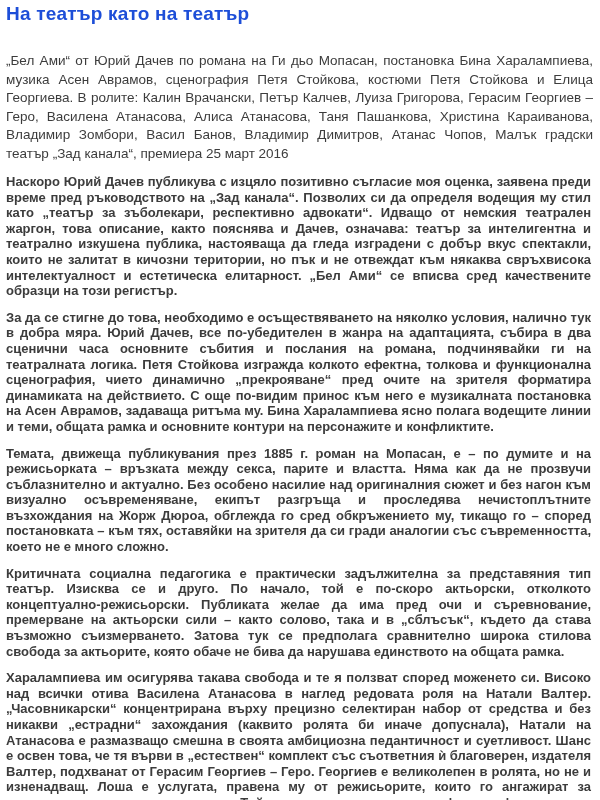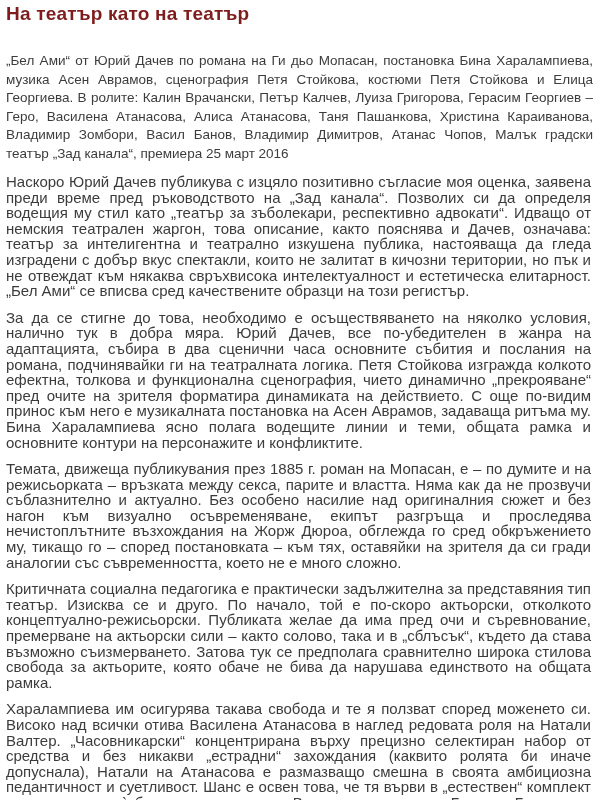--- a/index.html
+++ b/index.html
@@ -26,31 +26,32 @@
   .credits {
     margin: 27px 0 0 0;
     font-size: 13.5px;
     line-height: 18.5px;
     font-weight: normal;
     text-align: justify;
     text-justify: inter-word;
   }
   .para {
     margin: 11px 2px 0 0;
-    font-size: 15px;
+    font-size: 13px;
     line-height: 15.6px;
     text-align: justify;
     text-justify: inter-word;
+    font-weight: bold;
   }
 </style>
 </head>
 <body>
 
 <div class="article" style="color: rgb(60, 60, 60);">
-  <h1 class="page-title" style="color: #7f1d1d;">На театър като на театър</h1>
+  <h1 class="page-title" style="color: #1d4ed8;">На театър като на театър</h1>
 
   <p class="credits">„Бел Ами“ от Юрий Дачев по романа на Ги дьо Мопасан, постановка Бина Харалампиева, музика Асен Аврамов, сценография Петя Стойкова, костюми Петя Стойкова и Елица Георгиева. В ролите: Калин Врачански, Петър Калчев, Луиза Григорова, Герасим Георгиев – Геро, Василена Атанасова, Алиса Атанасова, Таня Пашанкова, Христина Караиванова, Владимир Зомбори, Васил Банов, Владимир Димитров, Атанас Чопов, Малък градски театър „Зад канала“, премиера 25 март 2016</p>
 
   <p class="para">Наскоро Юрий Дачев публикува с изцяло позитивно съгласие моя оценка, заявена преди време пред ръководството на „Зад канала“. Позволих си да определя водещия му стил като „театър за зъболекари, респективно адвокати“. Идващо от немския театрален жаргон, това описание, както пояснява и Дачев, означава: театър за интелигентна и театрално изкушена публика, настояваща да гледа изградени с добър вкус спектакли, които не залитат в кичозни територии, но пък и не отвеждат към някаква свръхвисока интелектуалност и естетическа елитарност. „Бел Ами“ се вписва сред качествените образци на този регистър.</p>
 
   <p class="para">За да се стигне до това, необходимо е осъществяването на няколко условия, налично тук в добра мяра. Юрий Дачев, все по-убедителен в жанра на адаптацията, събира в два сценични часа основните събития и послания на романа, подчинявайки ги на театралната логика. Петя Стойкова изгражда колкото ефектна, толкова и функционална сценография, чието динамично „прекрояване“ пред очите на зрителя форматира динамиката на действието. С още по-видим принос към него е музикалната постановка на Асен Аврамов, задаваща ритъма му. Бина Харалампиева ясно полага водещите линии и теми, общата рамка и основните контури на персонажите и конфликтите.</p>
 
   <p class="para">Темата, движеща публикувания през 1885 г. роман на Мопасан, е – по думите и на режисьорката – връзката между секса, парите и властта. Няма как да не прозвучи съблазнително и актуално. Без особено насилие над оригиналния сюжет и без нагон към визуално осъвременяване, екипът разгръща и проследява нечистоплътните възхождания на Жорж Дюроа, обглежда го сред обкръжението му, тикащо го – според постановката – към тях, оставяйки на зрителя да си гради аналогии със съвременността, което не е много сложно.</p>
 
   <p class="para">Критичната социална педагогика е практически задължителна за представяния тип театър. Изисква се и друго. По начало, той е по-скоро актьорски, отколкото концептуално-режисьорски. Публиката желае да има пред очи и съревнование, премерване на актьорски сили – както солово, така и в „сблъсък“, където да става възможно съизмерването. Затова тук се предполага сравнително широка стилова свобода за актьорите, която обаче не бива да нарушава единството на общата рамка.</p>

